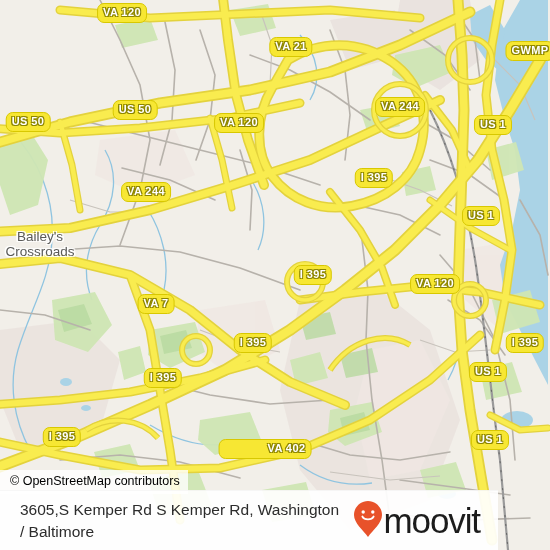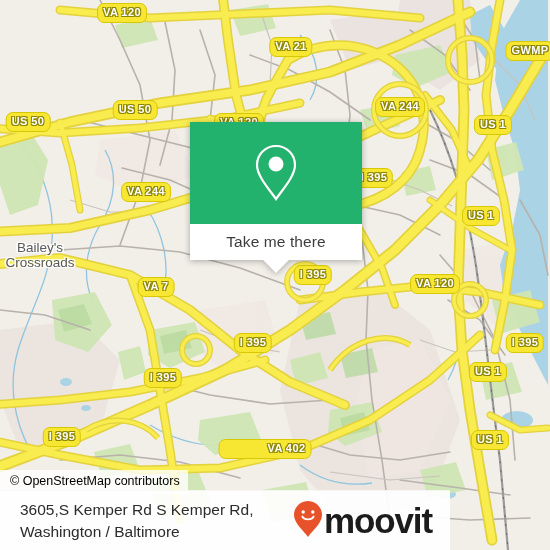--- a/index.html
+++ b/index.html
@@ -107,21 +107,21 @@
     line-height: 1;
     padding: 5px 8px 6px 10px;
     z-index: 50;
     white-space: nowrap;
   }
 
   
   #footer {
     position: absolute;
     left: 0; top: 490px;
-    width: 450px; height: 60px;
+    width: 498px; height: 60px;
     background: rgba(255,255,255,.92);
     display: flex;
     align-items: center;
     z-index: 60;
     border-top: 1px solid rgba(0,0,0,.03);
   }
   #footer-address {
     flex: 1 1 auto;
     color: #2c2c2c;
     font-size: 15.5px;
@@ -133,21 +133,21 @@
   #footer-brand {
     flex: 0 0 auto;
     display: flex;
     align-items: center;
     padding-right: 18px;
     margin-left: auto;
   }
   #brand-wordmark {
     color: #1c1c1c;
     font-size: 35px;
-    font-weight: bold;
+    font-weight: normal;
     letter-spacing: -1.1px;
     line-height: 1;
     margin-left: 1px;
   }
 </style>
 </head>
 <body>
 
 <div id="root">
 
@@ -358,51 +358,37 @@
         <div class="shield" style="left: 122px; top: 13px;">VA 120</div>
         <div class="shield" style="left: 135px; top: 110px;">US 50</div>
         <div class="shield" style="left: 146px; top: 192px;">VA 244</div>
         <div class="shield" style="left: 239px; top: 123px;">VA 120</div>
         <div class="shield" style="left: 291px; top: 47px;">VA 21</div>
         <div class="shield" style="left: 400px; top: 107px;">VA 244</div>
         <div class="shield" style="left: 514px; top: 51px; margin-left: 16px;">GWMP</div>
         <div class="shield" style="left: 493px; top: 125px;">US 1</div>
         <div class="shield" style="left: 374px; top: 178px;">I 395</div>
         <div class="shield" style="left: 481px; top: 216px;">US 1</div>
-        <div class="shield" style="left: 156px; top: 287px;">VA 7</div>
+        <div class="shield" style="left: 156px; top: 304px;">VA 7</div>
         <div class="shield" style="left: 313px; top: 275px;">I 395</div>
         <div class="shield" style="left: 435px; top: 284px;">VA 120</div>
         <div class="shield" style="left: 525px; top: 343px;">I 395</div>
         <div class="shield" style="left: 253px; top: 343px;">I 395</div>
         <div class="shield" style="left: 163px; top: 378px;">I 395</div>
         <div class="shield" style="left: 488px; top: 372px;">US 1</div>
         <div class="shield" style="left: 62px; top: 437px;">I 395</div>
         <div class="shield" style="left: 265px; top: 449px; padding-left: 48px;">VA 402</div>
         <div class="shield" style="left: 490px; top: 440px;">US 1</div>
       </div>
 
     <div id="place-layer">
-        <div class="place-label" style="left: 40px; top: 255px;">Bailey's
+        <div class="place-label" style="left: 40px; top: 244px;">Bailey's
 Crossroads</div>
       </div>
 
-    <div id="popup-card">
-      <div id="popup-photo">
-        <span>
-          <svg width="46" height="62" viewBox="0 0 46 62" fill="none">
-            <path d="M23 4 C12.5 4 4 12.5 4 23 C4 34 16 47 23 57 C30 47 42 34 42 23 C42 12.5 33.5 4 23 4 Z" stroke="#ffffff" stroke-width="2.2" fill="none"></path>
-            <circle cx="23" cy="22" r="7.5" fill="#ffffff"></circle>
-          </svg>
-        </span>
-      </div>
-      <div id="popup-action">
-        <span id="popup-action-label">Take me there</span>
-      </div>
-      <div id="popup-tail"></div>
-    </div>
 
     <div id="attribution">© OpenStreetMap contributors</div>
   </div>
 
   <div id="footer">
     <div id="footer-address">3605,S Kemper Rd S Kemper Rd, Washington / Baltimore</div>
     <div id="footer-brand">
       <span>
         <svg width="30" height="38" viewBox="0 0 30 38">
           <path d="M15 1 C7.3 1 1 7.3 1 15 C1 23 10 30 15 37 C20 30 29 23 29 15 C29 7.3 22.7 1 15 1 Z" fill="#e8522a"></path>

